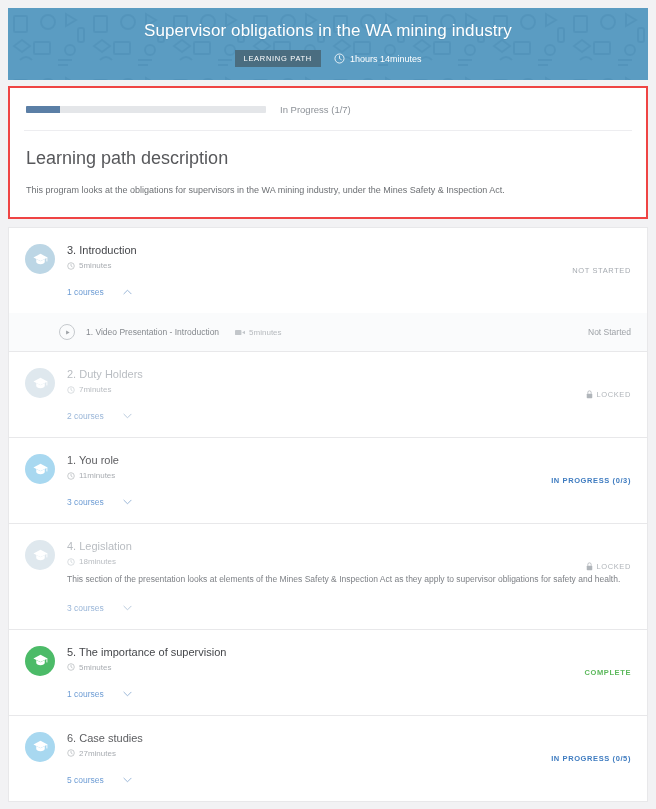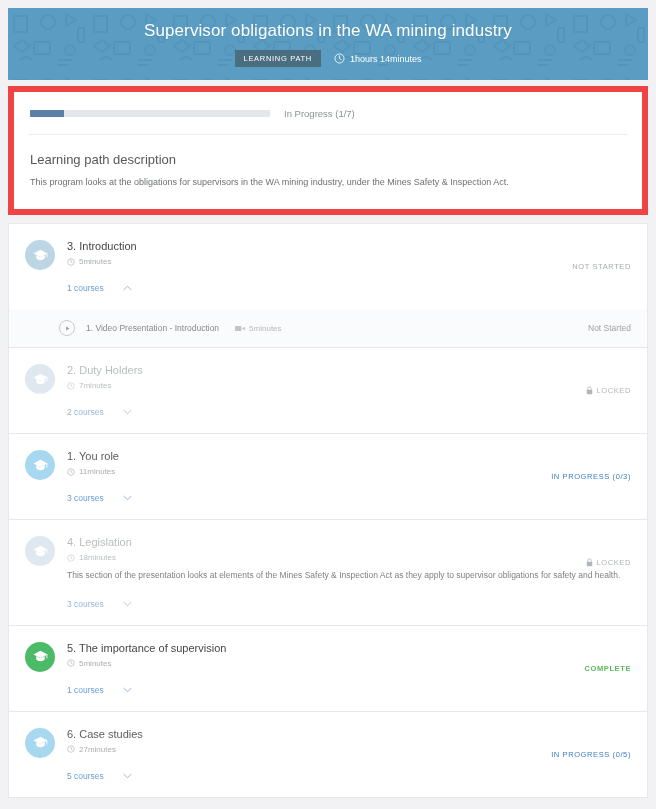--- a/index.html
+++ b/index.html
@@ -60,21 +60,21 @@
     gap: 5px;
     color: #ffffff;
     font-size: 9px;
   }
   .clock-ic { display: block; }
 
   
   .card {
     background: #ffffff;
     margin: 6px 8px 0 8px;
-    border: 6px solid #ef4444;
+    border: 2px solid #ef4444;
   }
   .progress-row {
     display: flex;
     align-items: center;
     padding: 16px 16px 15px 16px;
     gap: 14px;
   }
   .progress-track {
     width: 240px;
     height: 7px;
@@ -88,24 +88,24 @@
     background: #5b7fa6;
   }
   .progress-label {
     font-size: 9.5px;
     color: #8d9298;
   }
   .divider { height: 1px; background: #ededf0; margin: 0 14px; }
 
   .desc-block { padding: 17px 16px 20px 16px; }
   .desc-heading {
-    font-size: 13px;
+    font-size: 18px;
     color: #57585b;
     font-weight: 400;
-    margin-bottom: 9px;
+    margin-bottom: 15px;
   }
   .desc-body {
     font-size: 9px;
     color: #6d7074;
     line-height: 1.45;
   }
 
   
   .modules { margin: 8px 8px 0 8px; }
   .module {
@@ -170,21 +170,21 @@
     top: 38px;
     font-size: 7.5px;
     letter-spacing: 0.6px;
     display: flex;
     align-items: center;
     gap: 4px;
     white-space: nowrap;
   }
   .st-notstarted { color: #a6abb1; }
   .st-locked { color: #b0b5ba; }
-  .st-inprogress { color: #3f7cc0; font-weight: 400; }
+  .st-inprogress { color: #3f7cc0; font-weight: 700; }
   .st-complete { color: #5cb85c; font-weight: 700; }
 
   
   .course-row {
     background: #fafbfc;
     border: 1px solid #e8e8ea;
     border-top: none;
     border-bottom: none;
     display: flex;
     align-items: center;

